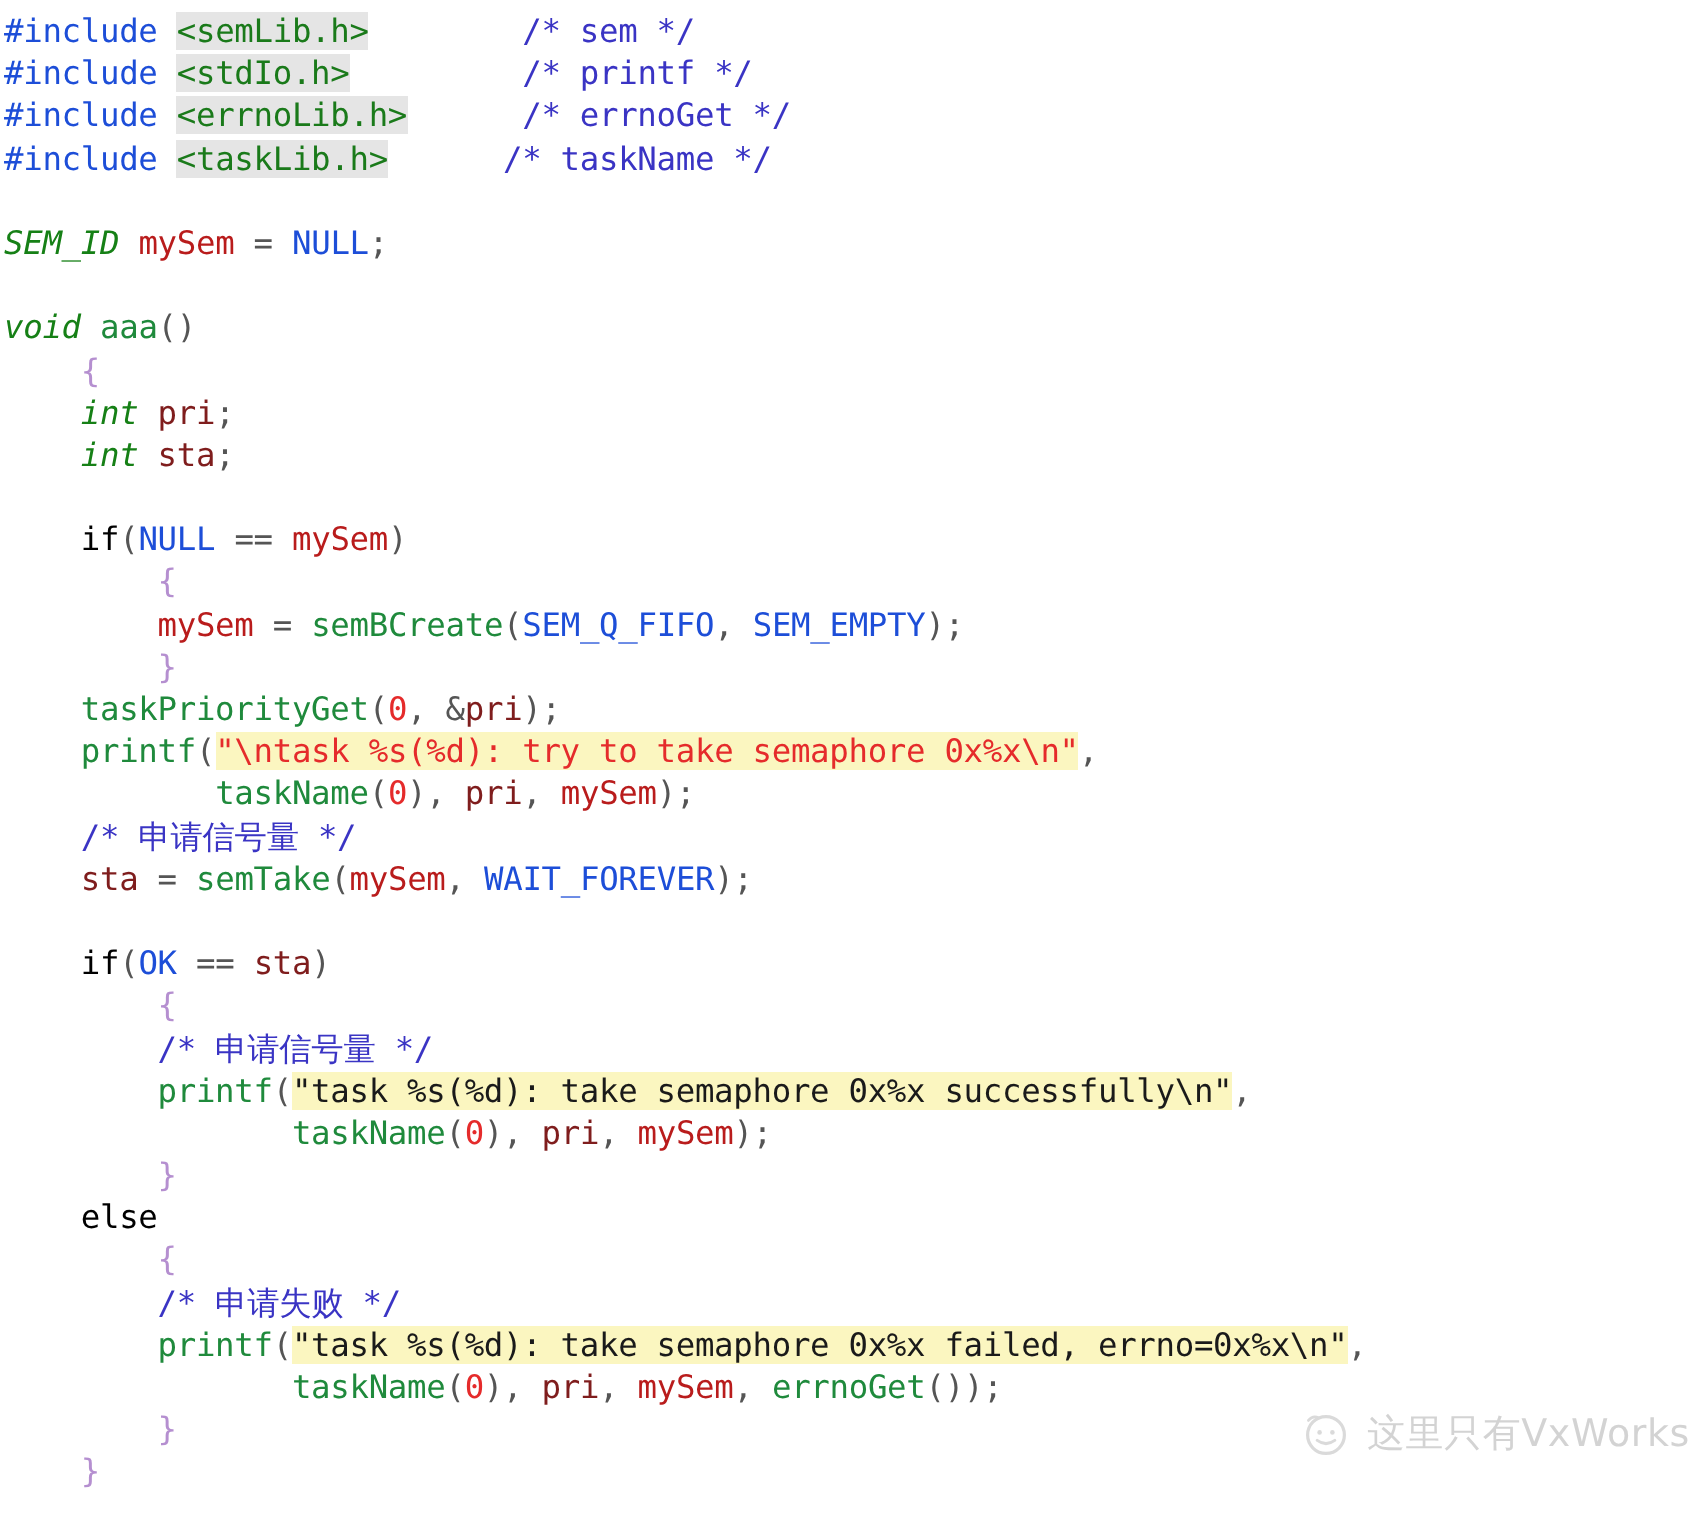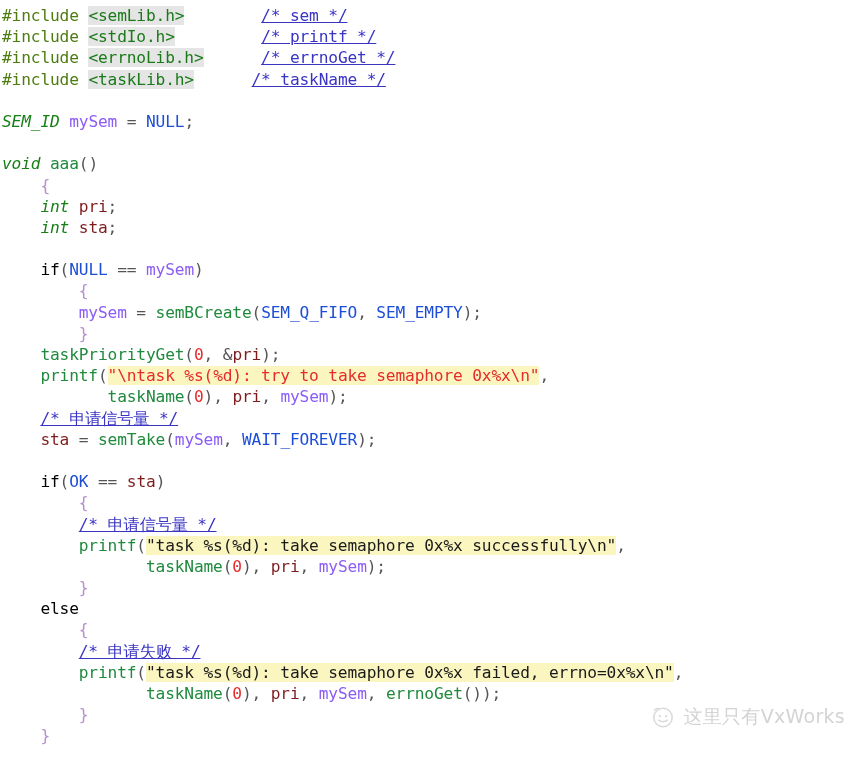--- a/index.html
+++ b/index.html
@@ -28,28 +28,28 @@
     height: 21.2px;
     line-height: 21.2px;
     font-size: 16.2px;
     white-space: pre;
     letter-spacing: -0.15px;
     padding-left: 2px;
   }
 
   
   .t-plain   { color: #1a1a1a; }
-  .t-pre     { color: #4d7c0f; }   
+  .t-pre     { color: #1d4ed8; }   
   .t-type    { color: #168016; font-style: italic; }   
   .t-func    { color: #1f8a3c; }   
-  .t-comment { color: #3a34c4; text-decoration: underline; }    */
+  .t-comment { color: #3a34c4; }    */
   .t-kw      { color: #e52b2b; }   
   .t-const   { color: #1d4ed8; }   
   .t-num     { color: #e52b2b; }
-  .t-var     { color: #8b5cf6; }   
+  .t-var     { color: #b91c1c; }   
   .t-var2    { color: #7f1d1d; }   
   .t-brace   { color: #b58fd0; }
   .t-punct   { color: #555555; }
   .t-op      { color: #555555; }
   .hl-inc    { background: #e5e5e5; color: #1a7a1a; }
   .hl-strr   { background: #fbf6c0; color: #e52b2b; }
   .hl-strk   { background: #fbf6c0; color: #1a1a1a; }
 
   
   #watermark {

